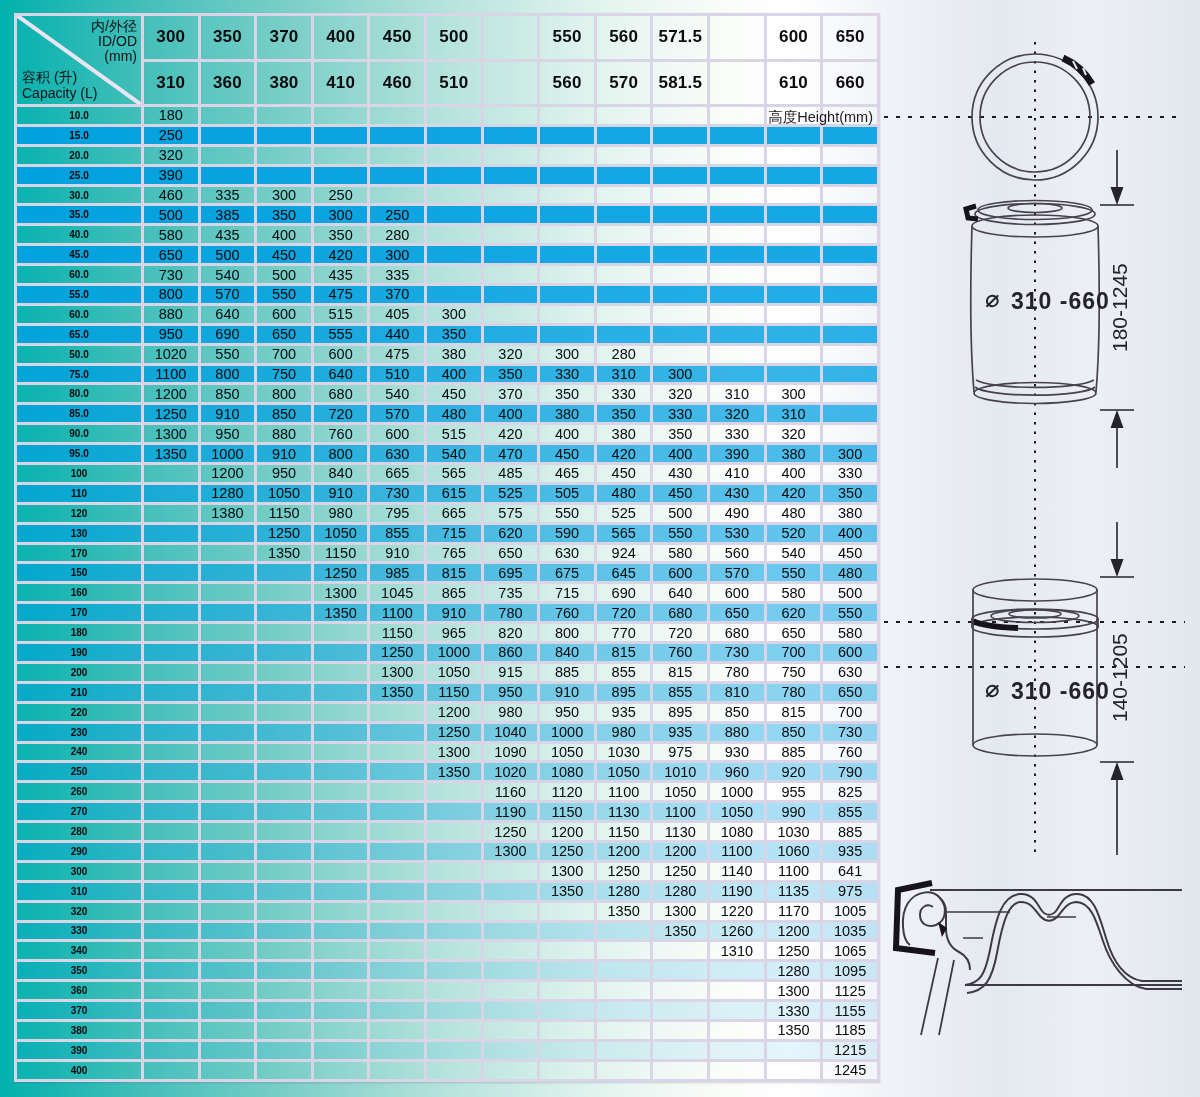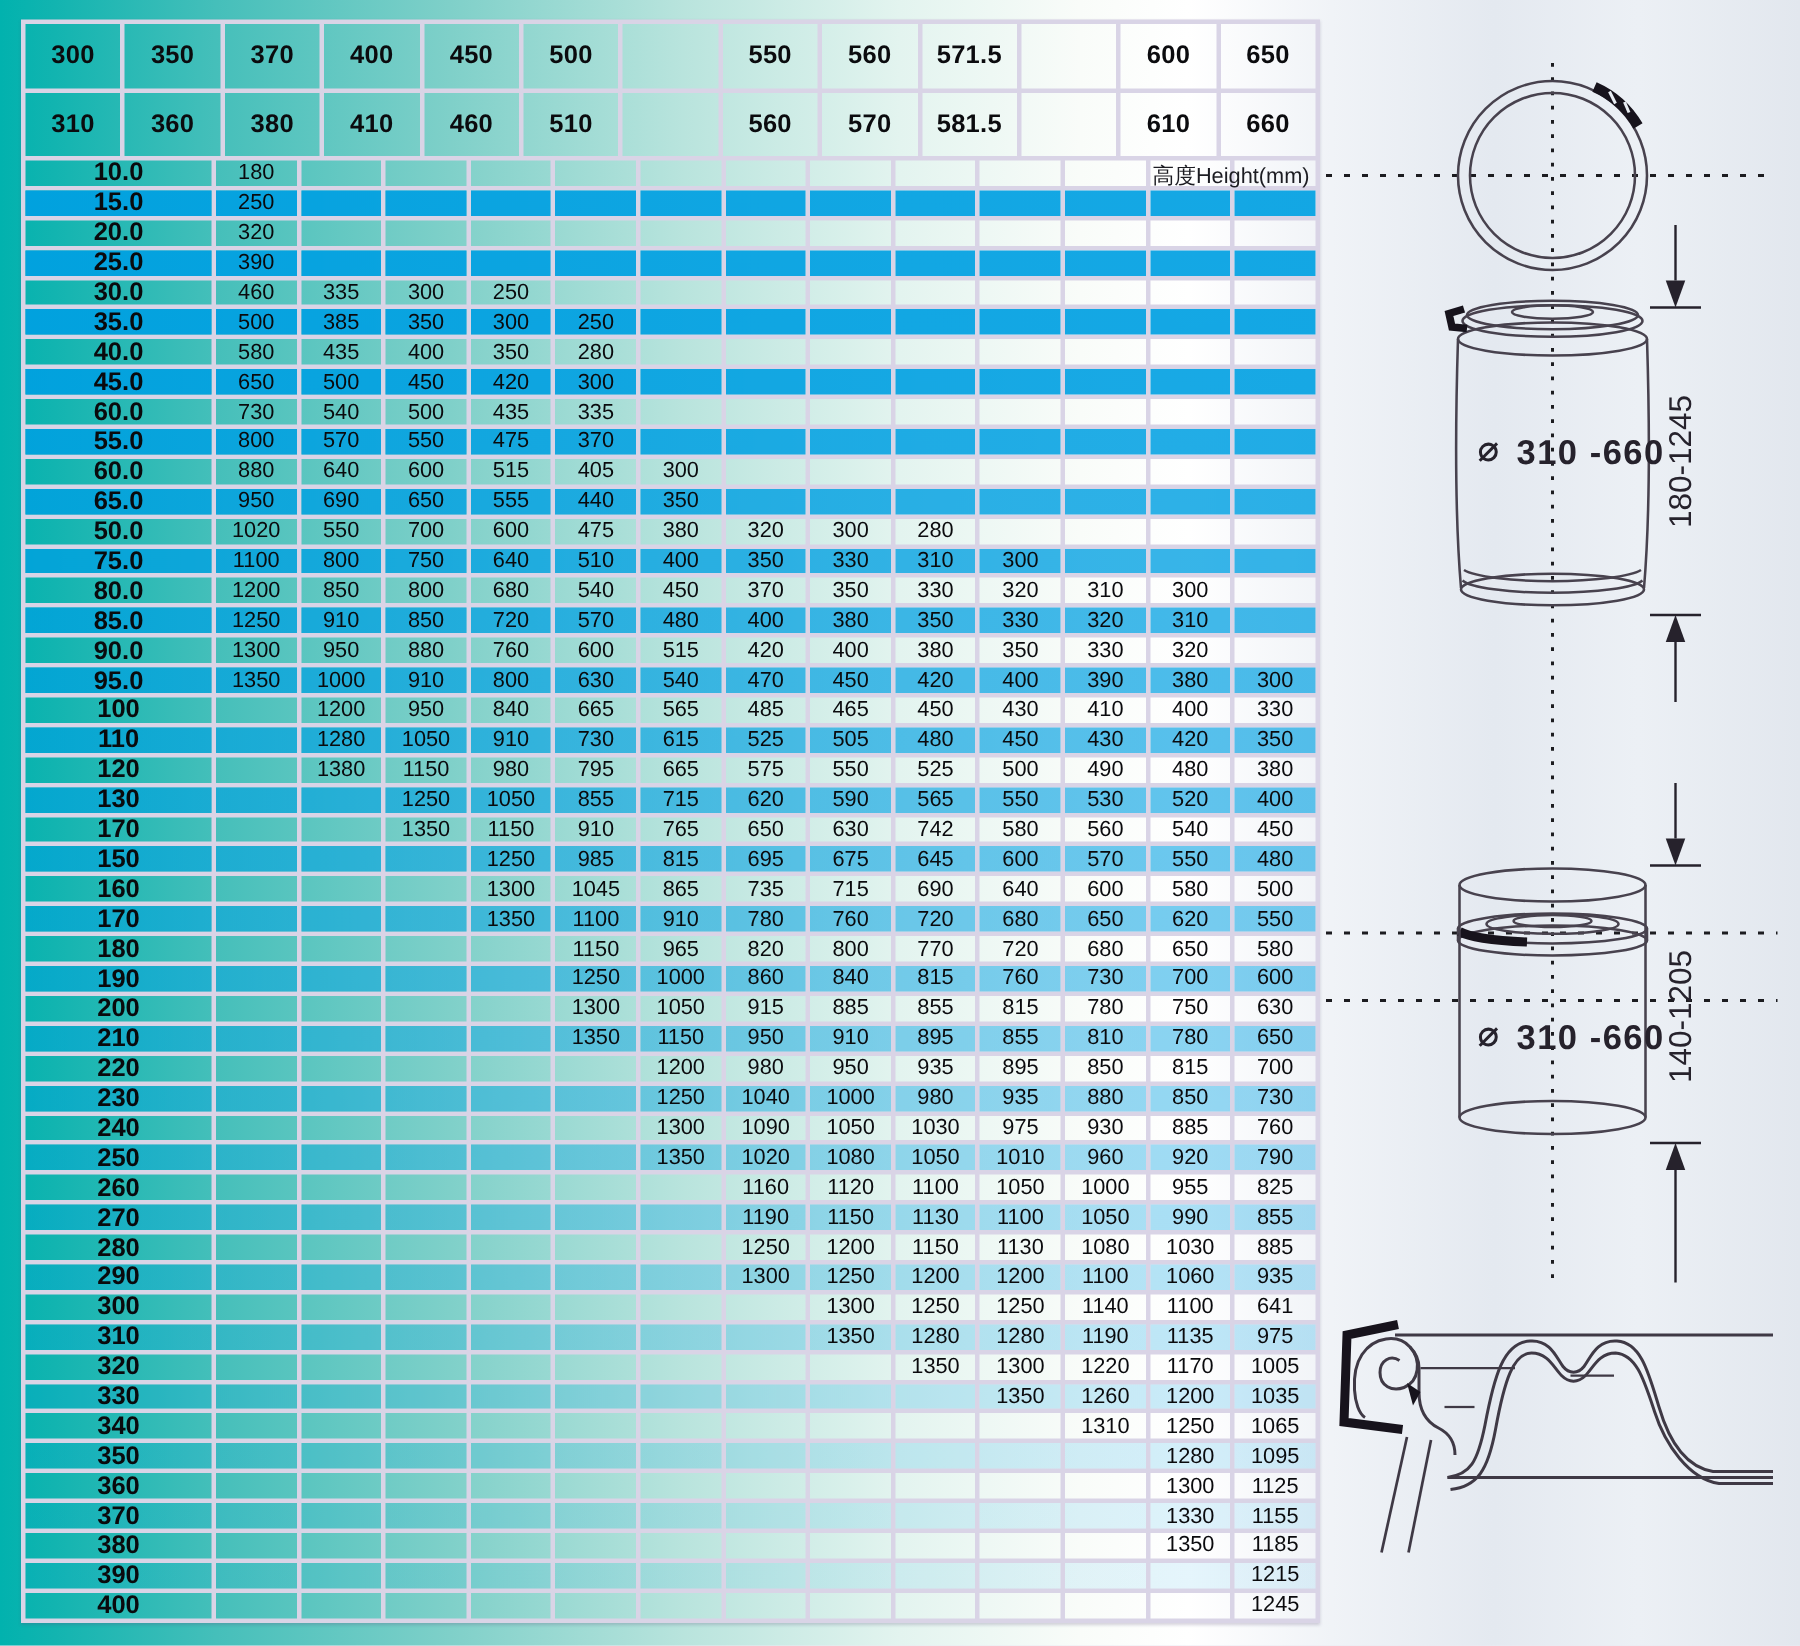--- a/index.html
+++ b/index.html
@@ -21,35 +21,49 @@
   }
   .hcol{flex:1 1 0;display:flex;flex-direction:column;gap:3px;min-width:0;}
   .hcell{flex:1 1 0;display:flex;align-items:center;justify-content:center;
     font-size:17px;font-weight:700;color:#0b0b0e;letter-spacing:.2px;}
   .corner .diag{position:absolute;left:0;top:0;}
   .corner .c-top{position:absolute;right:4px;top:3px;text-align:right;font-size:14px;line-height:15px;color:#101014;}
   .corner .c-bot{position:absolute;left:5px;bottom:3px;text-align:left;font-size:14px;line-height:16px;color:#101014;}
   .rows{display:flex;flex-direction:column;gap:3px;}
   .row{display:flex;gap:3px;height:16.9px;}
   .cap{width:124px;flex:0 0 124px;display:flex;align-items:center;justify-content:center;
-    font-size:17px;font-weight:700;color:#0a0a0d;}
+    font-size:10px;font-weight:700;color:#0a0a0d;}
   .dcell{flex:1 1 0;display:flex;align-items:center;justify-content:center;
     font-size:14.5px;color:#0a0a0d;min-width:0;}
   .height-note{
     position:absolute;top:95px;right:7px;font-size:14.5px;color:#1c1c22;z-index:5;
     white-space:nowrap;
   }
   .drawing{position:absolute;left:880px;top:0;width:320px;height:1097px;}
   svg text{font-family:"Liberation Sans","DejaVu Sans",sans-serif;}
 </style>
 </head>
 <body>
 
 <div class="table">
   <div class="hdr">
+    <div class="corner cell">
+      <svg class="diag" width="124" height="88">
+        <line x1="-2" y1="-2" x2="126" y2="90" stroke="#e8e4f2" stroke-width="4"></line>
+      </svg>
+      <div class="c-top">
+        <div>内/外径</div>
+        <div>ID/OD</div>
+        <div>(mm)</div>
+      </div>
+      <div class="c-bot">
+        <div>容积 (升)</div>
+        <div>Capacity (L)</div>
+      </div>
+    </div>
 
   <div class="hcol">
         <div class="hcell cell">300</div>
         <div class="hcell cell">310</div>
       </div>
       <div class="hcol">
         <div class="hcell cell">350</div>
         <div class="hcell cell">360</div>
       </div>
       <div class="hcol">
@@ -454,21 +468,21 @@
       <div class="row">
         <div class="cap cell">170</div>
         <div class="dcell cell"></div>
         <div class="dcell cell"></div>
         <div class="dcell cell">1350</div>
         <div class="dcell cell">1150</div>
         <div class="dcell cell">910</div>
         <div class="dcell cell">765</div>
         <div class="dcell cell">650</div>
         <div class="dcell cell">630</div>
-        <div class="dcell cell">742</div>
+        <div class="dcell cell">924</div>
         <div class="dcell cell">580</div>
         <div class="dcell cell">560</div>
         <div class="dcell cell">540</div>
         <div class="dcell cell">450</div>
       </div>
       <div class="row">
         <div class="cap cell" style="background-image: linear-gradient(rgba(0, 160, 226, 0.58), rgba(0, 160, 226, 0.58)), linear-gradient(90deg, rgb(1, 178, 174) 0%, rgb(18, 180, 176) 3%, rgb(69, 191, 186) 12%, rgb(127, 208, 201) 25%, rgb(185, 228, 221) 38%, rgb(227, 244, 239) 50%, rgb(249, 252, 249) 60%, rgb(255, 255, 255) 66%, rgb(240, 243, 247) 74%, rgb(228, 233, 240) 83%, rgb(236, 240, 245) 91%, rgb(226, 231, 238) 100%); background-attachment: scroll, fixed;">150</div>
         <div class="dcell cell" style="background-image: linear-gradient(rgba(0, 160, 226, 0.58), rgba(0, 160, 226, 0.58)), linear-gradient(90deg, rgb(1, 178, 174) 0%, rgb(18, 180, 176) 3%, rgb(69, 191, 186) 12%, rgb(127, 208, 201) 25%, rgb(185, 228, 221) 38%, rgb(227, 244, 239) 50%, rgb(249, 252, 249) 60%, rgb(255, 255, 255) 66%, rgb(240, 243, 247) 74%, rgb(228, 233, 240) 83%, rgb(236, 240, 245) 91%, rgb(226, 231, 238) 100%); background-attachment: scroll, fixed;"></div>
         <div class="dcell cell" style="background-image: linear-gradient(rgba(0, 160, 226, 0.58), rgba(0, 160, 226, 0.58)), linear-gradient(90deg, rgb(1, 178, 174) 0%, rgb(18, 180, 176) 3%, rgb(69, 191, 186) 12%, rgb(127, 208, 201) 25%, rgb(185, 228, 221) 38%, rgb(227, 244, 239) 50%, rgb(249, 252, 249) 60%, rgb(255, 255, 255) 66%, rgb(240, 243, 247) 74%, rgb(228, 233, 240) 83%, rgb(236, 240, 245) 91%, rgb(226, 231, 238) 100%); background-attachment: scroll, fixed;"></div>
         <div class="dcell cell" style="background-image: linear-gradient(rgba(0, 160, 226, 0.58), rgba(0, 160, 226, 0.58)), linear-gradient(90deg, rgb(1, 178, 174) 0%, rgb(18, 180, 176) 3%, rgb(69, 191, 186) 12%, rgb(127, 208, 201) 25%, rgb(185, 228, 221) 38%, rgb(227, 244, 239) 50%, rgb(249, 252, 249) 60%, rgb(255, 255, 255) 66%, rgb(240, 243, 247) 74%, rgb(228, 233, 240) 83%, rgb(236, 240, 245) 91%, rgb(226, 231, 238) 100%); background-attachment: scroll, fixed;"></div>

